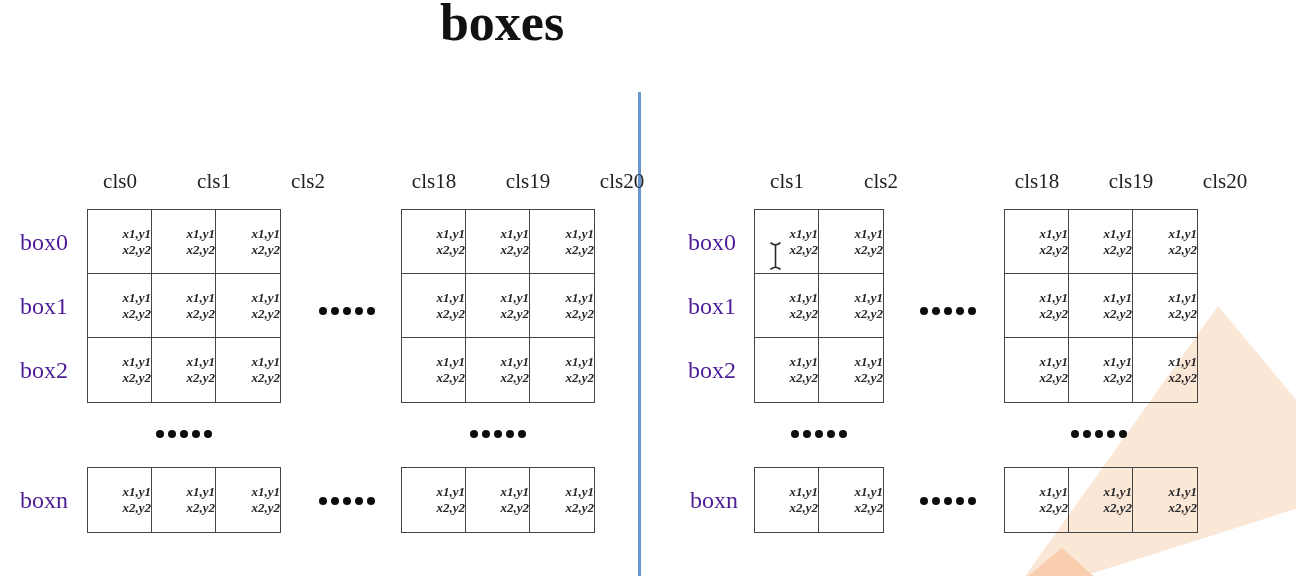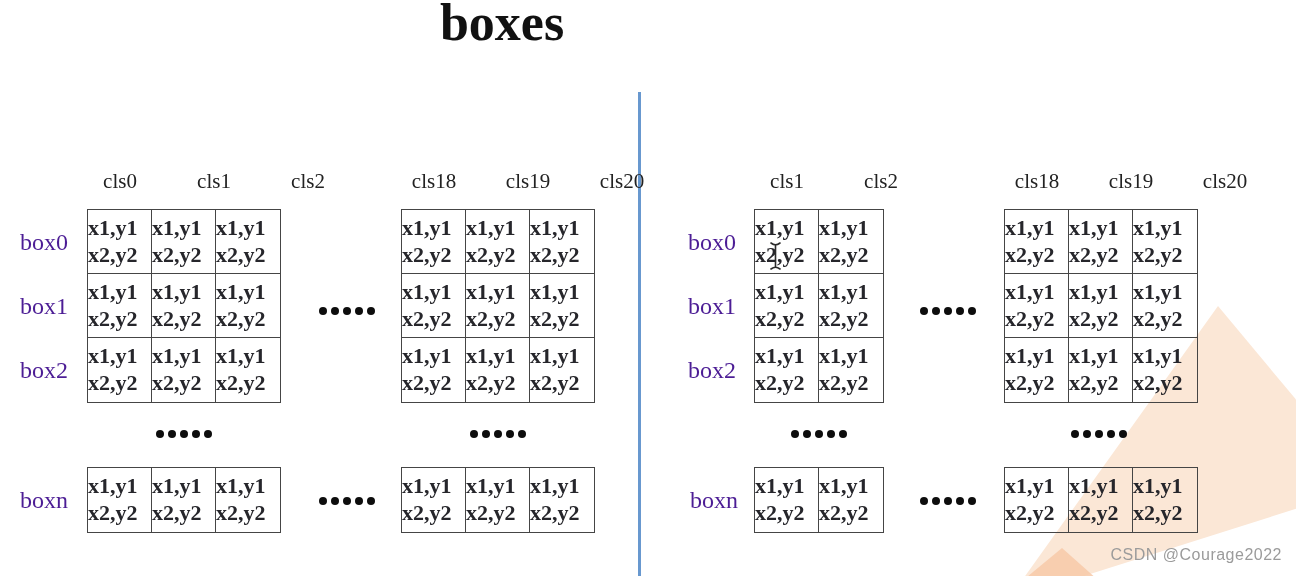--- a/index.html
+++ b/index.html
@@ -23,22 +23,22 @@
   }
   .divider{position:absolute;left:638px;top:92px;width:3px;height:484px;background:var(--divider);}
   .headers{position:absolute;display:flex;height:28px;align-items:flex-end;gap:30px;}
   .hdr{width:64px;text-align:center;font-size:21px;color:#222;}
   .gridhost{
     position:absolute;display:grid;grid-auto-rows:64px;
     border:1.5px solid var(--border);background:transparent;
   }
   .cell{
     width:64px;height:64px;box-sizing:border-box;display:flex;flex-direction:column;
-    align-items:flex-start;justify-content:center;font-size:22px;font-weight:600;
-    line-height:1.22;color:var(--text);background:transparent;
+    align-items:flex-end;justify-content:center;font-size:13px;font-weight:600;
+    line-height:1.22;color:var(--text);background:transparent;font-style:italic;
   }
   .rowlabel{position:absolute;height:28px;line-height:28px;font-size:24px;color:#4c1d95;}
   .dots{position:absolute;display:flex;gap:4px;align-items:center;height:9px;}
   .dot{width:8px;height:8px;border-radius:50%;background:#0d0d0d;display:inline-block;}
   .wmtext{
     position:absolute;right:14px;top:546px;font-family:"Liberation Sans", sans-serif;
     font-size:16px;color:var(--wm-text);letter-spacing:0.5px;
   }
   .cursor{position:absolute;left:769px;top:242px;}
 </style>
@@ -343,15 +343,14 @@
       </div>
 
     <svg class="cursor" width="13" height="28" viewBox="0 0 13 28">
       <g stroke="#2b2b2b" stroke-width="1.6" fill="none" stroke-linecap="round">
         <path d="M2 1 Q6.5 4.5 11 1"></path>
         <line x1="6.5" y1="3.5" x2="6.5" y2="24.5"></line>
         <path d="M2 27 Q6.5 23.5 11 27"></path>
       </g>
     </svg>
 
-    <div class="wmtext">CSDN @Courage2022</div>
   </div>
 </div>
 
 </body></html>

